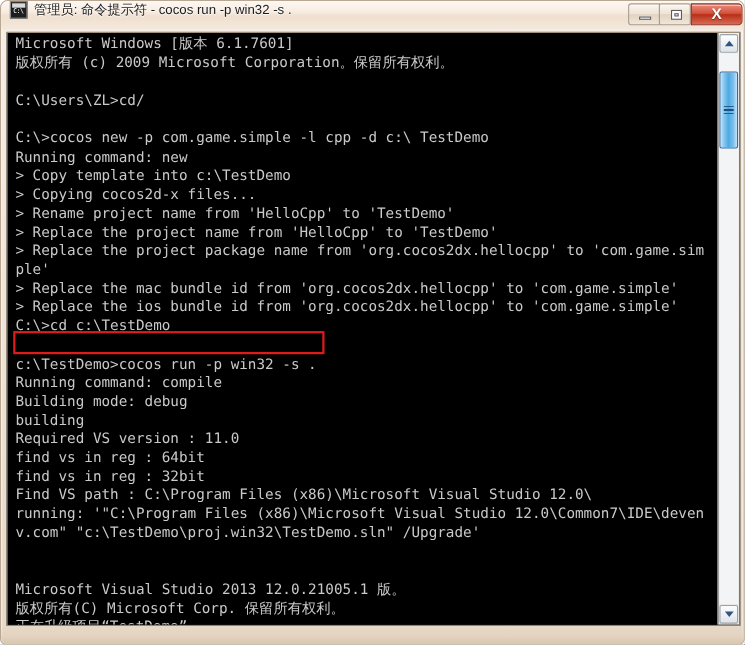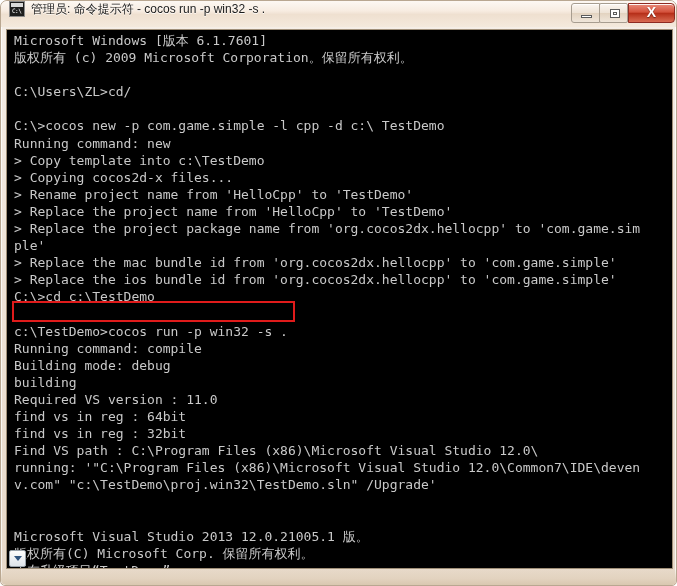--- a/index.html
+++ b/index.html
@@ -150,21 +150,20 @@
     position: absolute;
     left: 5px;
     top: 28px;
     width: 667px;
     height: 540px;
     box-sizing: border-box;
     border: 1px solid #a08f78;
     background: #000000;
     display: flex;
     overflow: hidden;
-    flex-direction: column;
   }
   .console {
     position: relative;
     flex: 1 1 auto;
     background: #000000;
     overflow: hidden;
     padding: 1px 0 0 0;
   }
   .lines {
     position: relative;

